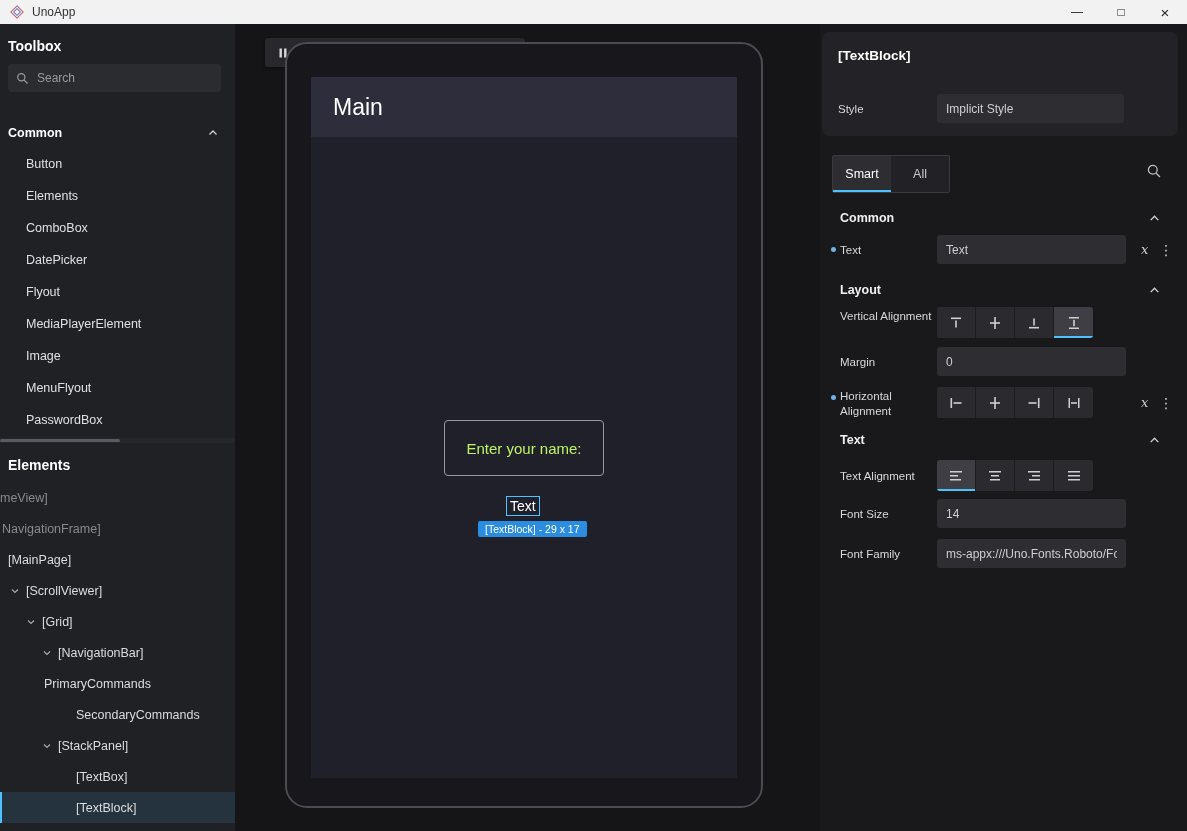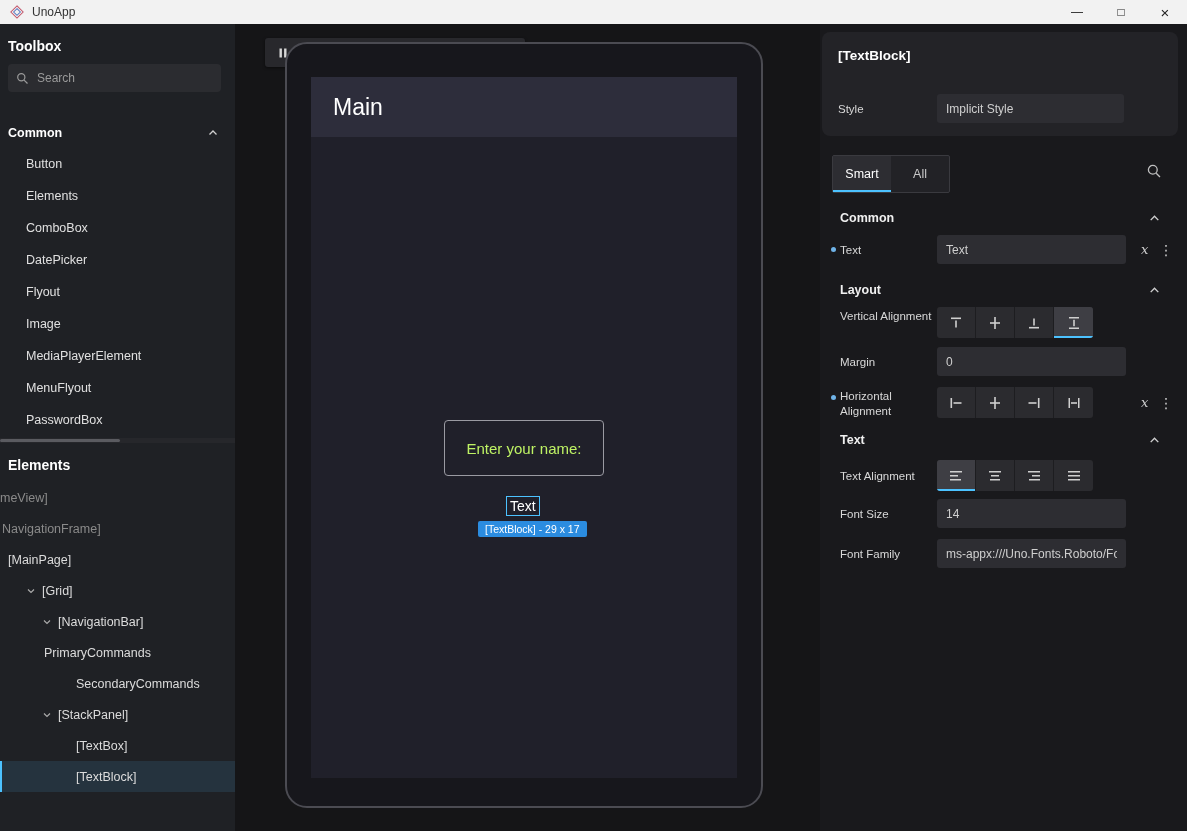--- a/index.html
+++ b/index.html
@@ -151,42 +151,50 @@
         </svg>
     </span>
   </div>
 
   <div class="toolbox-items">
     <div class="tb-item">Button</div>
     <div class="tb-item">Elements</div>
     <div class="tb-item">ComboBox</div>
     <div class="tb-item">DatePicker</div>
     <div class="tb-item">Flyout</div>
+    <div class="tb-item">MediaPlayerElement</div>
     <div class="tb-item">Image</div>
-    <div class="tb-item">MediaPlayerElement</div>
     <div class="tb-item">MenuFlyout</div>
     <div class="tb-item">PasswordBox</div>
   </div>
 
   <div class="hscroll">
       <div class="thumb"></div>
     </div>
 
   <div class="panel-title elements-title">Elements</div>
 
   <div class="tree">
     <div class="tree-row dim" style="padding-left:0px">
         <span>meView]</span>
       </div>
     <div class="tree-row dim" style="padding-left:2px">
         <span>NavigationFrame]</span>
       </div>
     <div class="tree-row" style="padding-left:8px">
         <span>[MainPage]</span>
       </div>
+    <div class="tree-row" style="padding-left:10px">
+      <span class="tchev">
+          <svg width="10" height="10" viewBox="0 0 10 10">
+            <path d="M2 3.5 L5 6.5 L8 3.5" fill="none" stroke="#aaa" stroke-width="1.2"></path>
+          </svg>
+        </span>
+      <span>[ScrollViewer]</span>
+    </div>
     <div class="tree-row" style="padding-left:26px">
       <span class="tchev">
           <svg width="10" height="10" viewBox="0 0 10 10">
             <path d="M2 3.5 L5 6.5 L8 3.5" fill="none" stroke="#aaa" stroke-width="1.2"></path>
           </svg>
         </span>
       <span>[Grid]</span>
     </div>
     <div class="tree-row" style="padding-left:42px">
       <span class="tchev">

